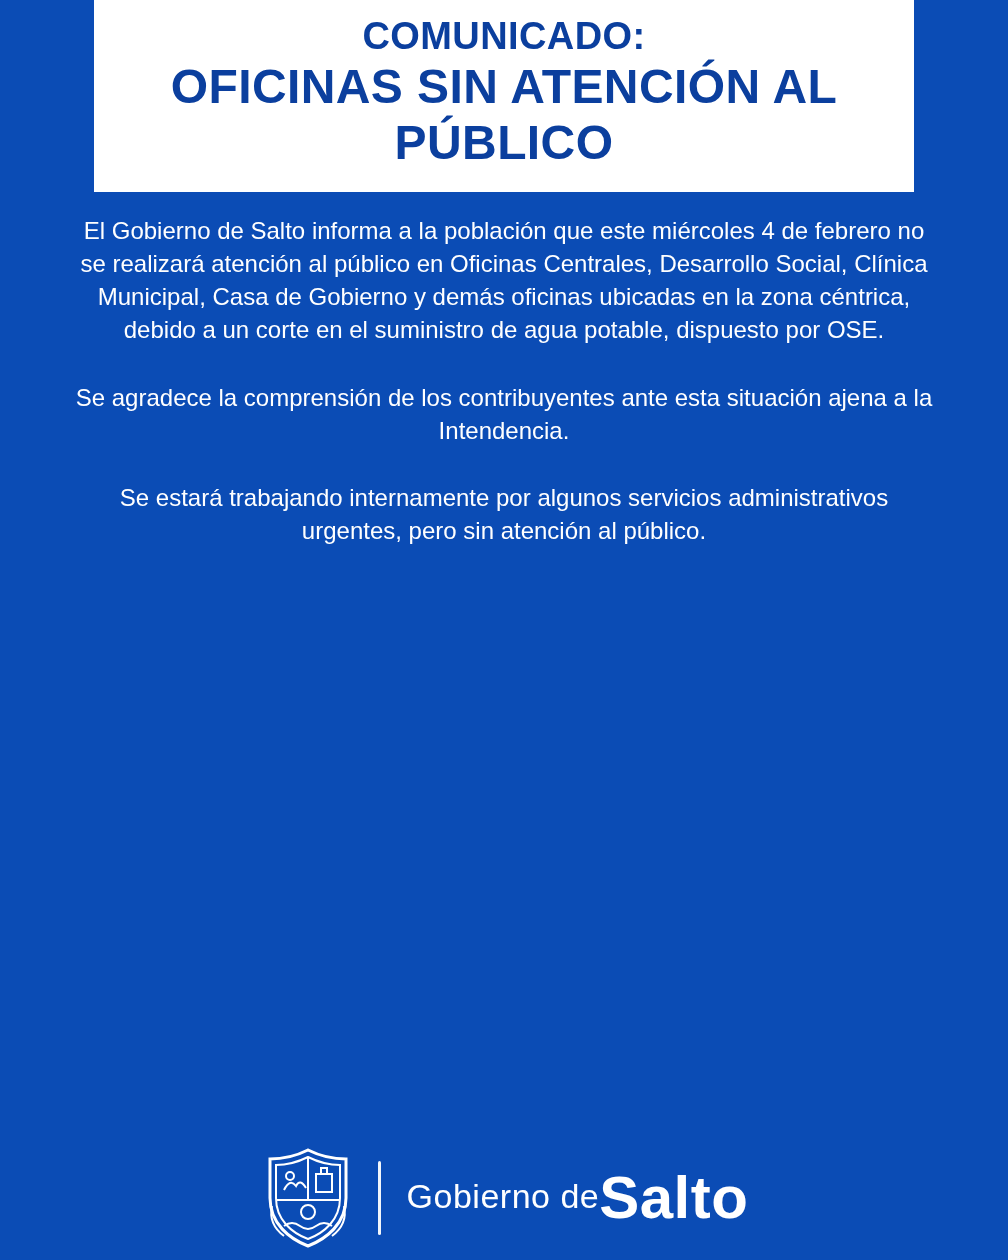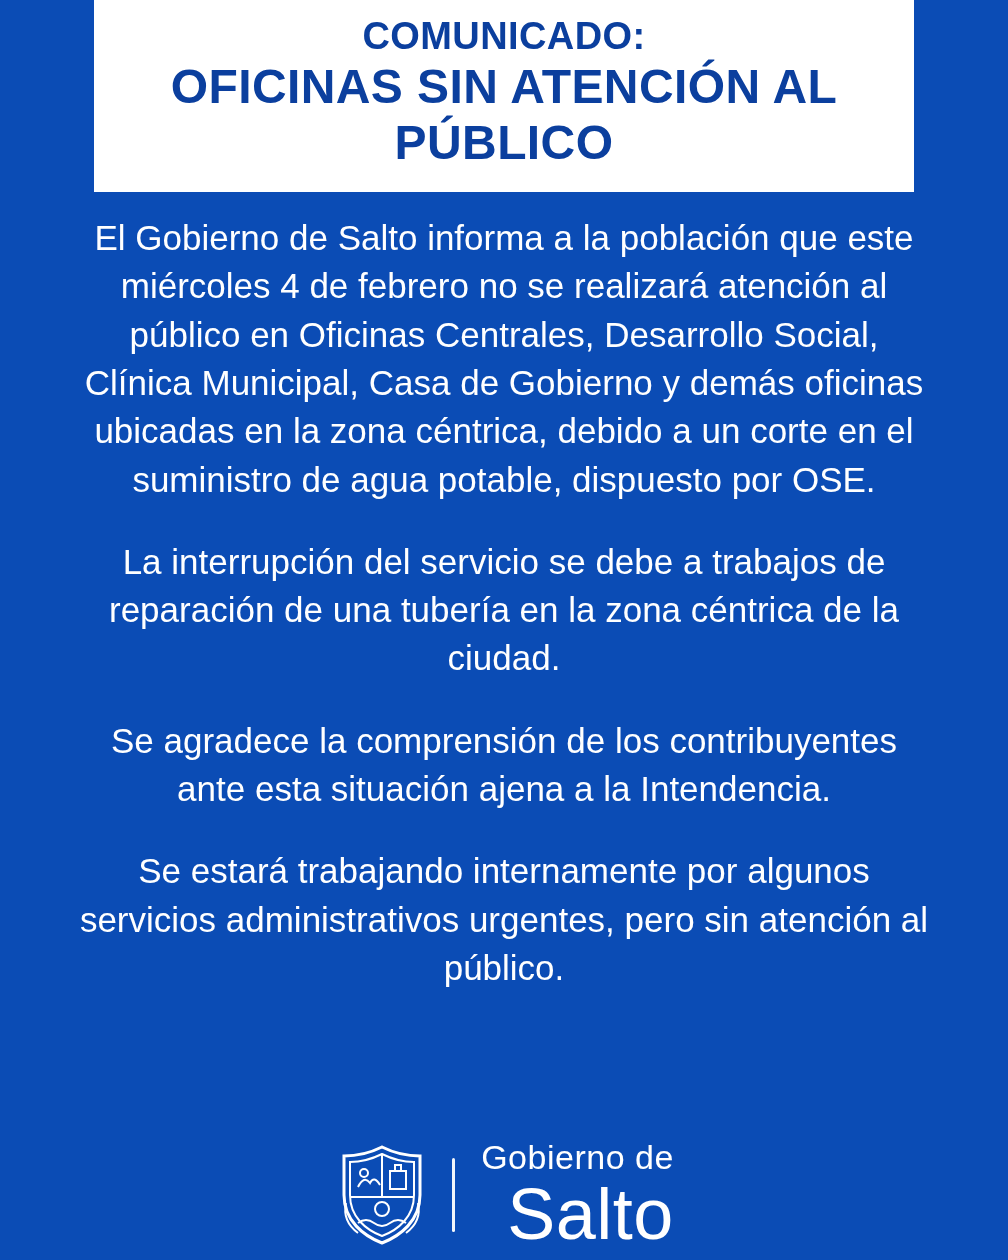--- a/index.html
+++ b/index.html
@@ -46,21 +46,21 @@
   .header-line-2 {
     font-size: 48px;
   }
 
   
   .body-text {
     width: 880px;
     margin-top: 22px;
     text-align: center;
     color: #FFFFFF;
-    font-size: 35px;
+    font-size: 24px;
     line-height: 1.38;
     font-weight: 400;
   }
   .paragraph {
     margin: 0 0 34px 0;
     padding: 0 10px;
   }
   .paragraph:last-child {
     margin-bottom: 0;
   }
@@ -85,50 +85,48 @@
   .divider {
     width: 3px;
     height: 74px;
     background: #FFFFFF;
     opacity: 0.95;
     margin: 0 26px 0 22px;
     border-radius: 2px;
   }
   .wordmark {
     display: flex;
-    flex-direction: column;
-    align-items: flex-end;
+    align-items: center;
     color: #FFFFFF;
     line-height: 1;
   }
   .wordmark-top {
     font-size: 34px;
     font-weight: 400;
     letter-spacing: 0.5px;
     margin-bottom: 4px;
   }
   .wordmark-bottom {
-    font-size: 72px;
-    font-weight: normal;
+    font-size: 60px;
+    font-weight: bold;
     letter-spacing: 0.5px;
   }
 </style>
 </head>
 <body>
 
 <div class="poster">
 
   <div class="header-banner">
     <div class="header-line header-line-1">COMUNICADO:</div>
     <div class="header-line header-line-2">OFICINAS SIN ATENCIÓN AL PÚBLICO</div>
   </div>
 
   <div class="body-text">
     <p class="paragraph">El Gobierno de Salto informa a la población que este miércoles 4 de febrero no se realizará atención al público en Oficinas Centrales, Desarrollo Social, Clínica Municipal, Casa de Gobierno y demás oficinas ubicadas en la zona céntrica, debido a un corte en el suministro de agua potable, dispuesto por OSE.</p>
-    <p class="paragraph">La interrupción del servicio se debe a trabajos de reparación de una tubería en la zona céntrica de la ciudad.</p>
     <p class="paragraph">Se agradece la comprensión de los contribuyentes ante esta situación ajena a la Intendencia.</p>
     <p class="paragraph">Se estará trabajando internamente por algunos servicios administrativos urgentes, pero sin atención al público.</p>
   </div>
 
   <div class="footer">
 
     <svg class="crest" viewBox="0 0 96 104" aria-hidden="true">
 
       <path d="M48 4 C34 11, 20 13, 10 13 L10 52 C10 78, 30 93, 48 100 C66 93, 86 78, 86 52 L86 13 C76 13, 62 11, 48 4 Z" fill="none" stroke="#FFFFFF" stroke-width="3"></path>
       <path d="M48 11 C36 17, 24 19, 16 19 L16 52 C16 74, 32 87, 48 93 C64 87, 80 74, 80 52 L80 19 C72 19, 60 17, 48 11 Z" fill="none" stroke="#FFFFFF" stroke-width="2"></path>

